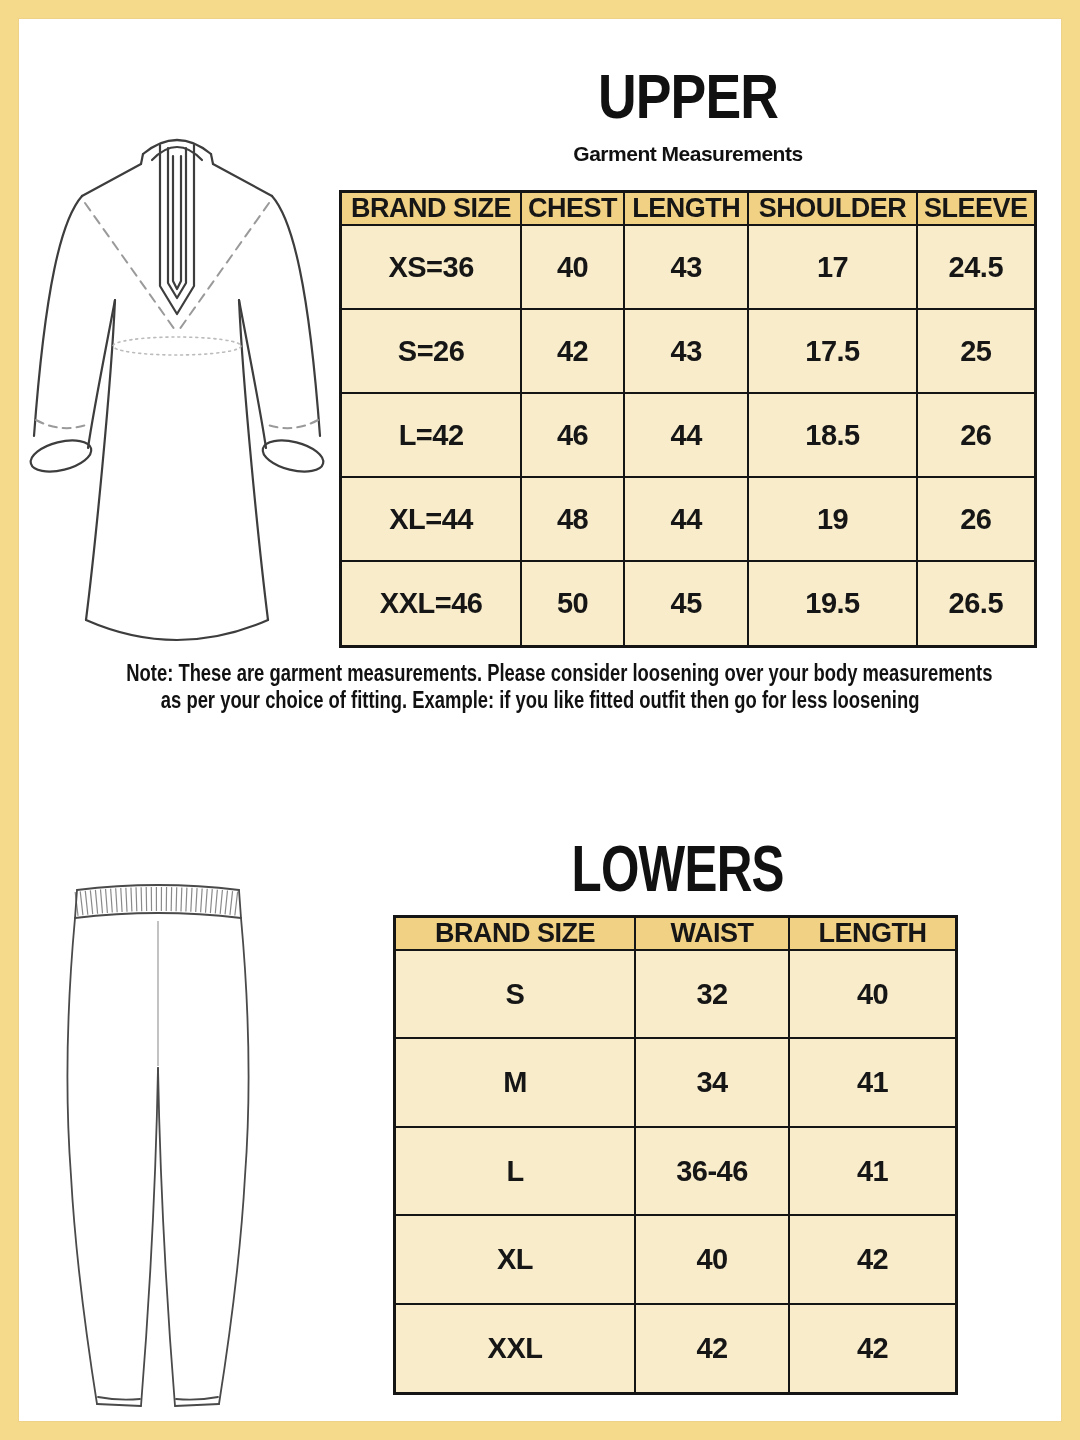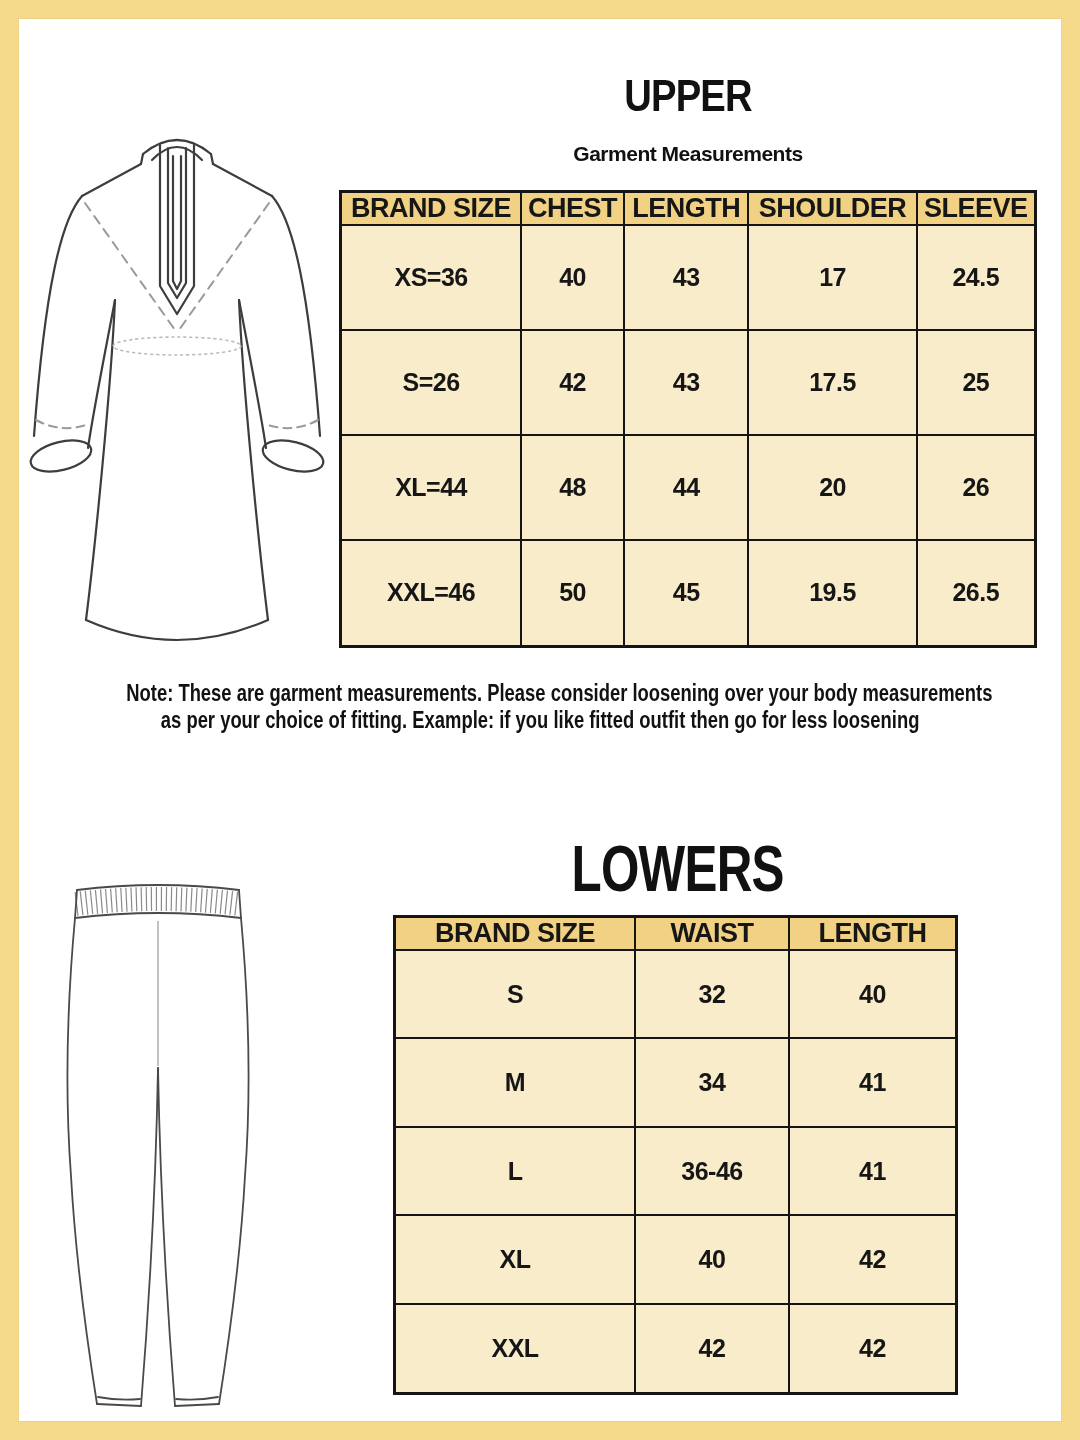--- a/index.html
+++ b/index.html
@@ -27,21 +27,21 @@
     border:1px solid #eed28a;
     pointer-events:none;
   }
   .abs{position:absolute;}
   .squeeze{display:inline-block;white-space:nowrap;transform-origin:50% 50%;}
   .sx85{transform:scaleX(.85);}
   .sx80{transform:scaleX(.80);}
   .sx76{transform:scaleX(.76);}
 
   .upper-head{left:321px;top:48px;width:698px;text-align:center;}
-  .big-title{font-size:45px;line-height:60px;font-weight:bold;letter-spacing:-1px;color:#111;}
+  .big-title{font-size:63px;line-height:60px;font-weight:bold;letter-spacing:-1px;color:#111;}
   .sub-title{margin-top:12px;font-size:21px;line-height:32px;font-weight:bold;letter-spacing:-.5px;color:#111;}
 
   .lowers-head{left:200px;top:815px;width:920px;text-align:center;}
   .big-title2{font-size:65px;line-height:72px;font-weight:bold;letter-spacing:-1px;color:#111;}
 
   .table-wrap{position:absolute;}
   .upper-table-wrap{left:321px;top:172px;width:698px;height:458px;}
   .lowers-table-wrap{left:375px;top:897px;width:565px;height:480px;}
   table.size-table{
     width:100%;height:100%;
@@ -54,24 +54,24 @@
     text-align:center;vertical-align:middle;
     font-weight:bold;color:#161616;
     overflow:hidden;
   }
   table.size-table th{
     background:var(--header-gold);
     font-size:27px;letter-spacing:-.5px;
   }
   table.size-table td{
     background:var(--row-cream);
-    font-size:25px;letter-spacing:-.5px;margin-top:28px;
-  }
-
-  .note-block{left:0;top:662px;width:1044px;text-align:center;}
+    font-size:29px;letter-spacing:-.5px;margin-top:28px;
+  }
+
+  .note-block{left:0;top:642px;width:1044px;text-align:center;}
   .note-line{font-size:23px;line-height:27px;font-weight:bold;color:#111;}
 
   .kurta-wrap{left:7px;top:100px;width:305px;height:535px;}
   .pants-wrap{left:45px;top:858px;width:190px;height:546px;}
   svg{display:block;width:100%;height:100%;}
 </style>
 </head>
 <body>
 
 <div class="page">
@@ -146,24 +146,31 @@
             <td>24.5</td>
           </tr>
           <tr>
             <td>S=26</td>
             <td>42</td>
             <td>43</td>
             <td>17.5</td>
             <td>25</td>
           </tr>
           <tr>
+            <td>L=42</td>
+            <td>46</td>
+            <td>44</td>
+            <td>18.5</td>
+            <td>26</td>
+          </tr>
+          <tr>
             <td>XL=44</td>
             <td>48</td>
             <td>44</td>
-            <td>20</td>
+            <td>19</td>
             <td>26</td>
           </tr>
           <tr>
             <td>XXL=46</td>
             <td>50</td>
             <td>45</td>
             <td>19.5</td>
             <td>26.5</td>
           </tr>
         </tbody>

